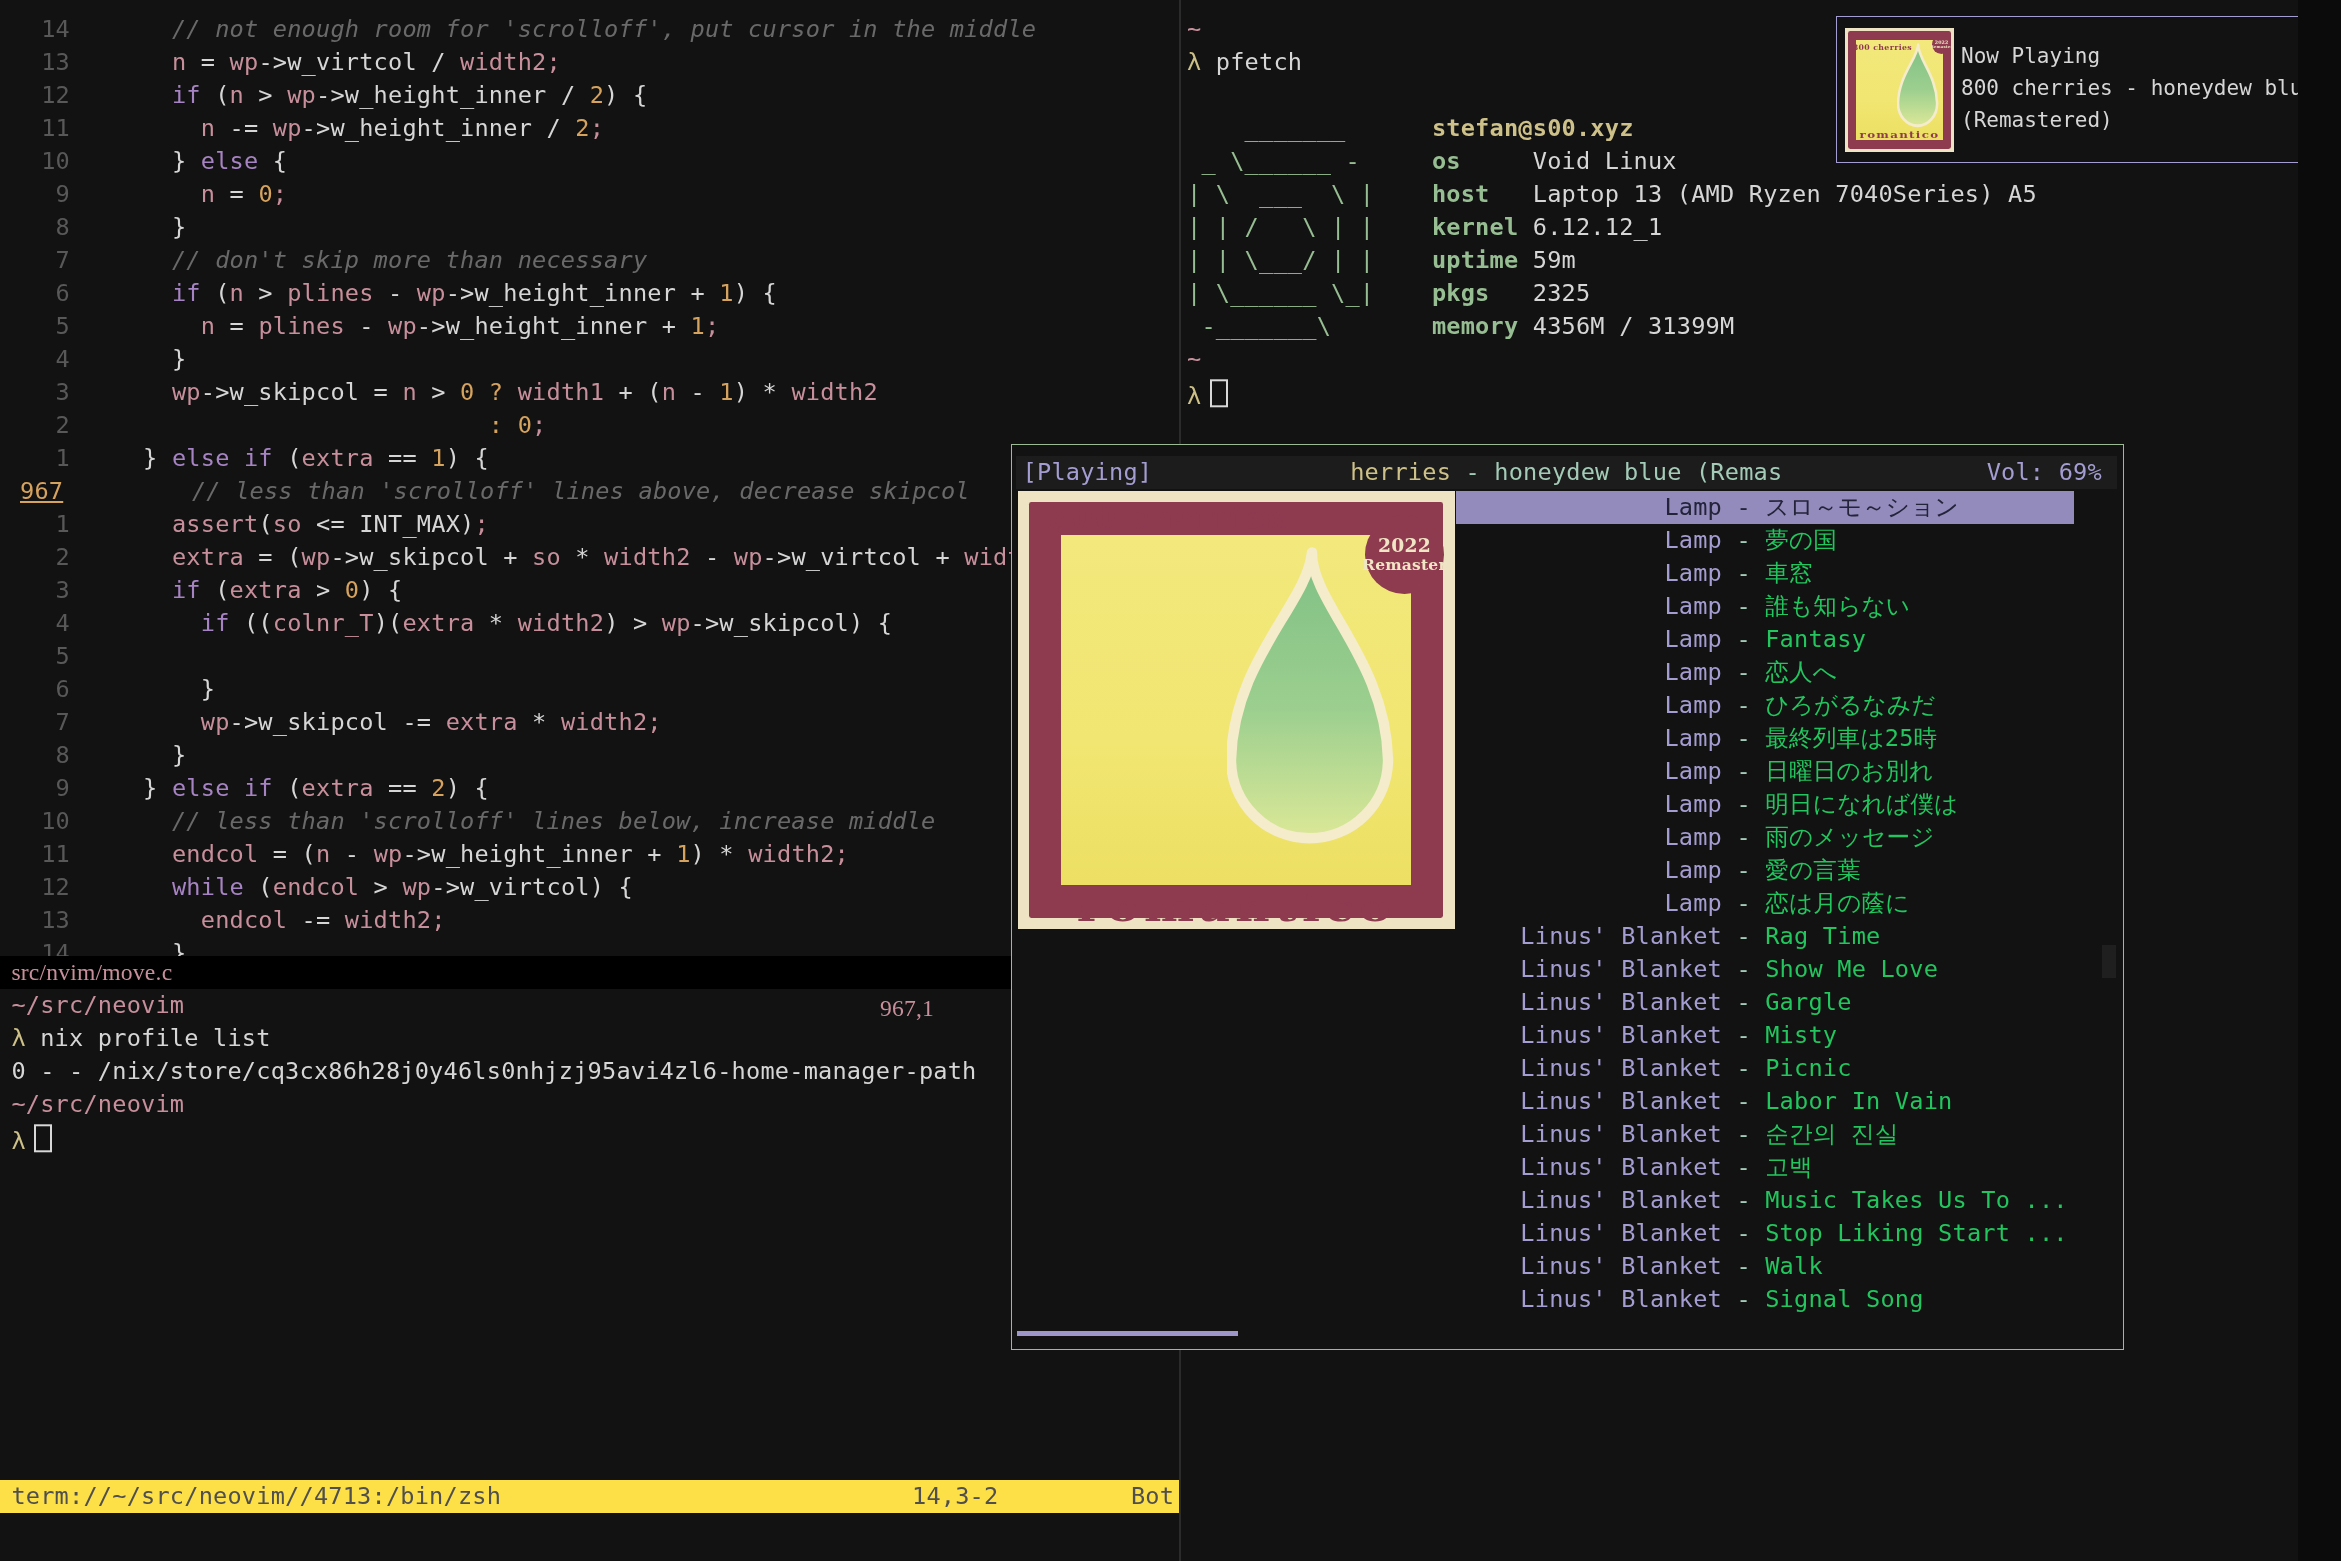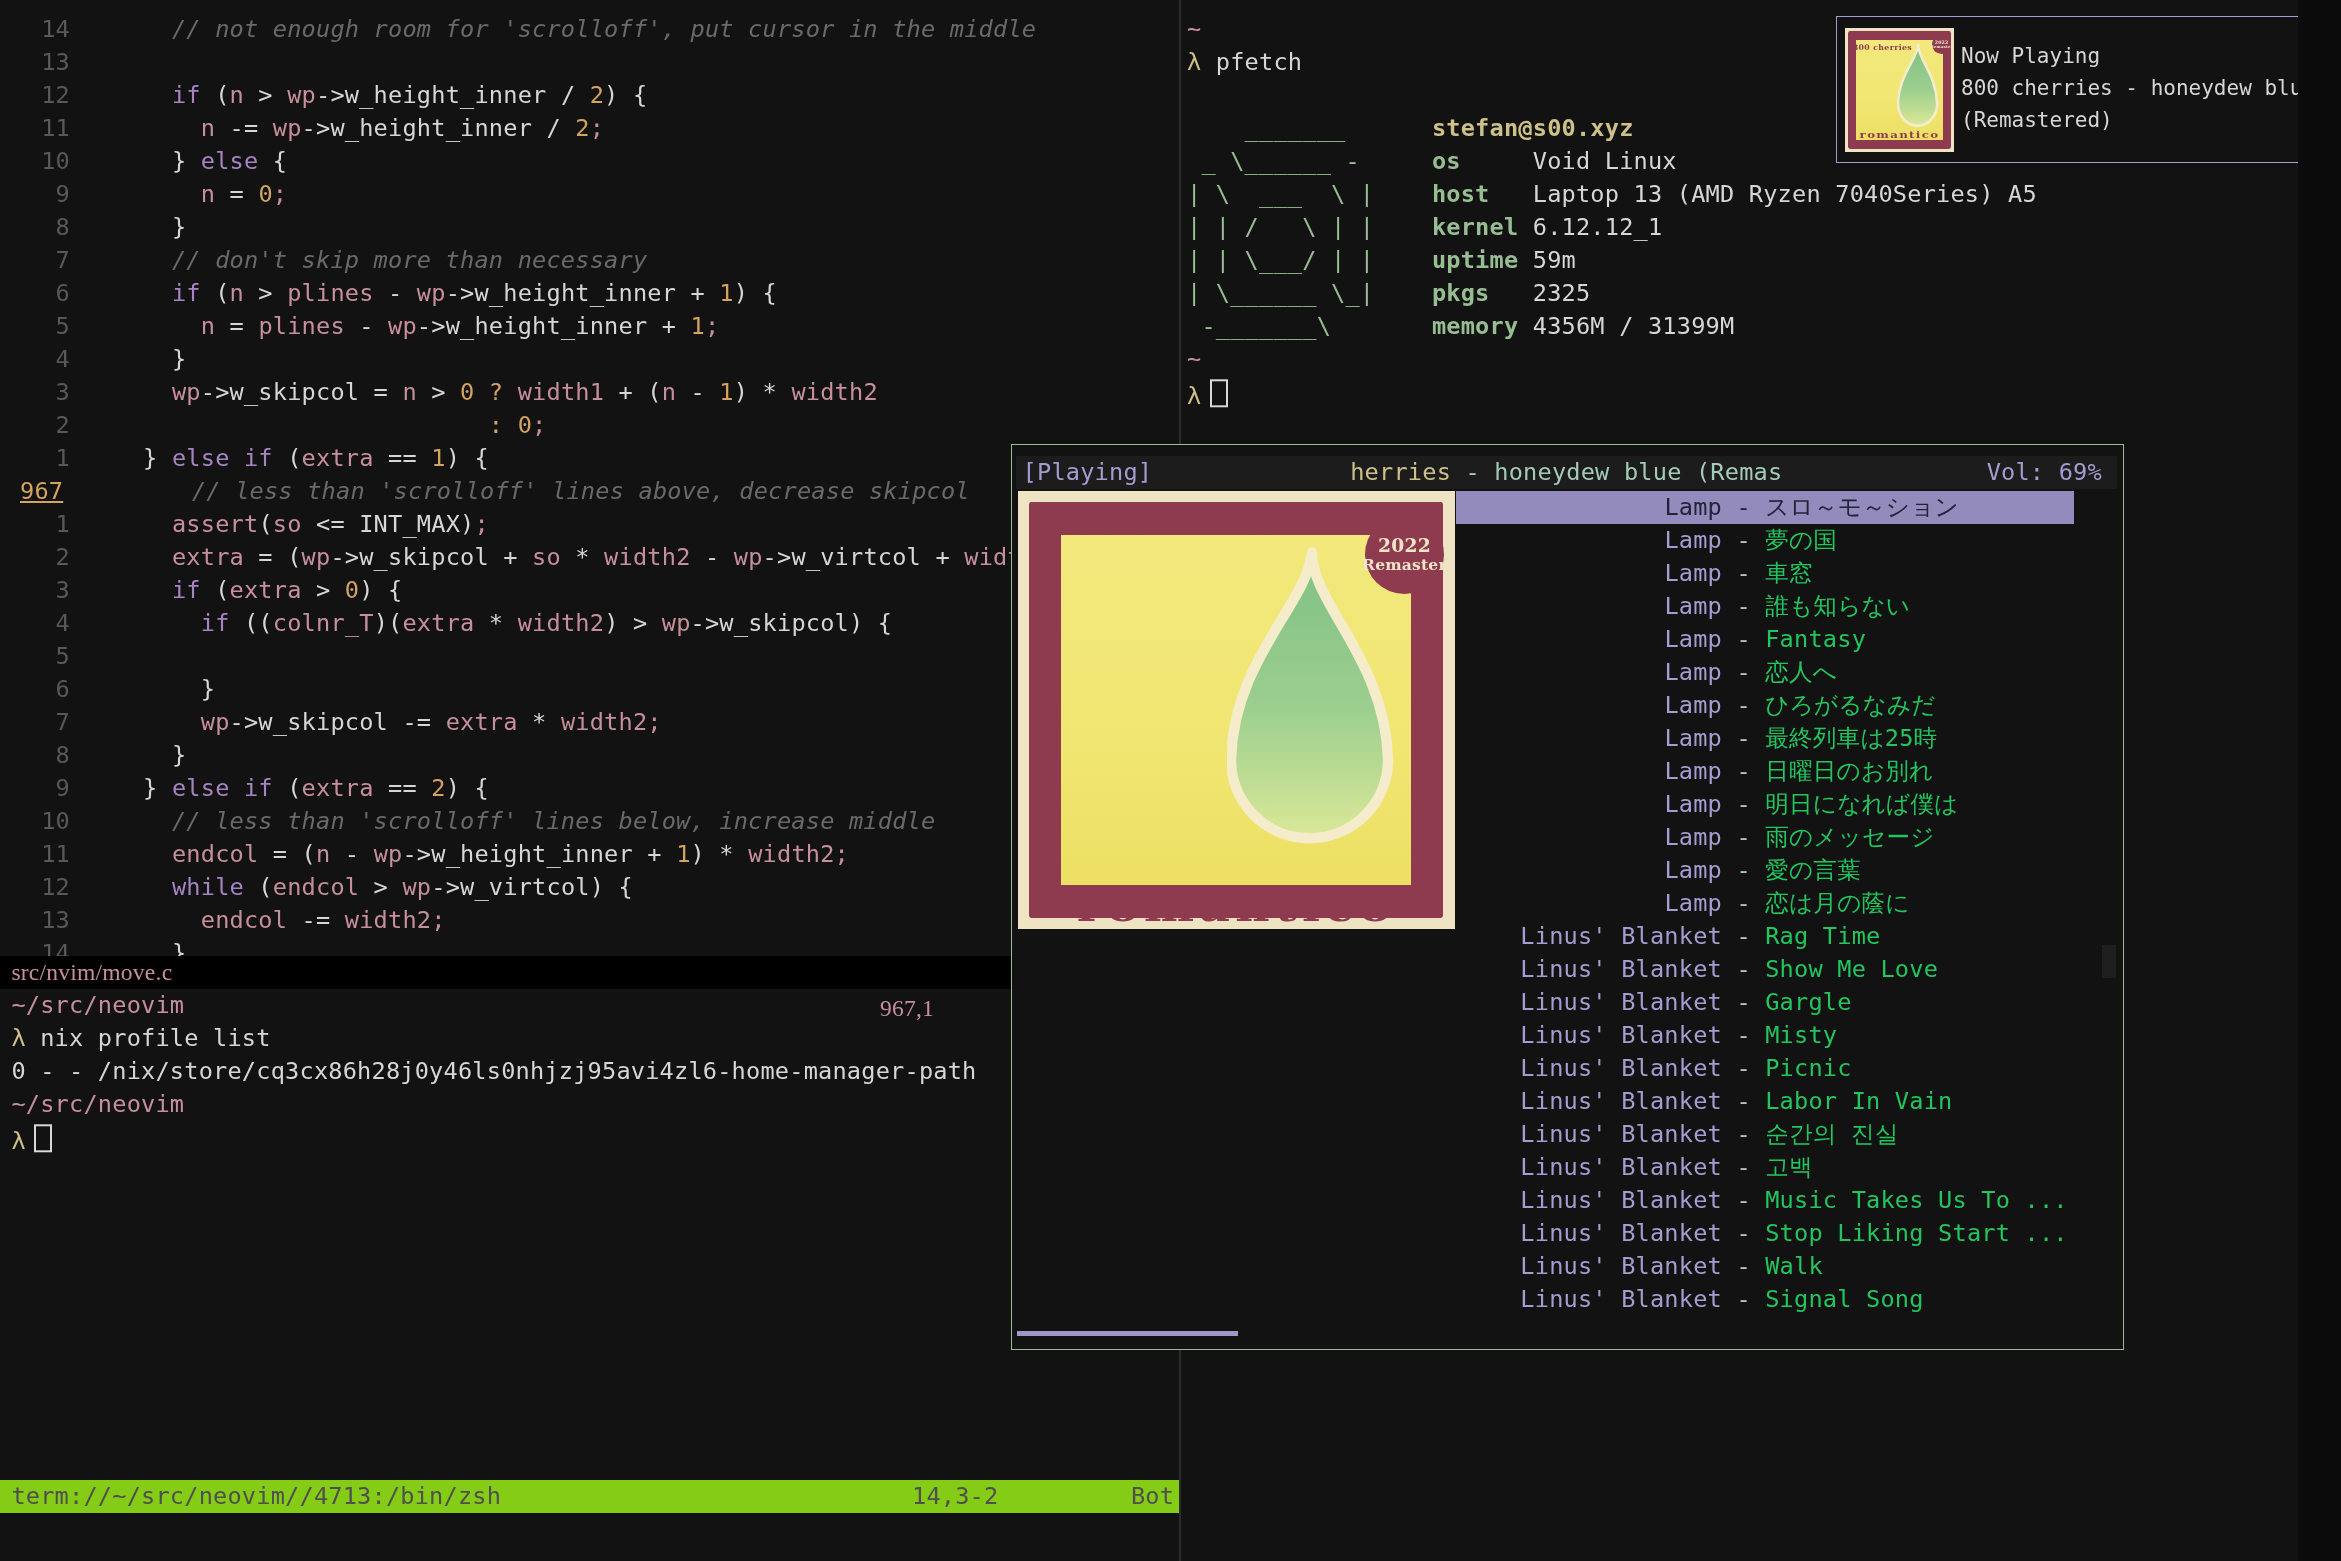--- a/index.html
+++ b/index.html
@@ -27,21 +27,21 @@
   #left-pane{position:absolute;left:0;top:0;width:1179px;height:1561px;}
   #code{position:absolute;left:0;top:13px;}
   .crow{display:flex;height:33px;}
   .ln{flex:none;width:70px;text-align:right;color:#585858;}
   .ln.cur{text-align:left;padding-left:20px;color:#d6a35f;text-decoration:underline;}
   .cl{margin-left:15.5px;white-space:pre;}
   #status-active{position:absolute;left:0;top:956px;width:1179px;height:33px;background:#000000;color:#c78f9b;font-family:Liberation Serif, serif;}
   #status-active .file{padding-left:11.4px;}
   #status-active .ruler{position:absolute;left:880px;top:0;margin-top:36px;}
   #term-left{position:absolute;left:11.4px;top:989px;}
-  #status-inactive{position:absolute;left:0;top:1480px;width:1179px;height:33px;background:#84cc16;color:#4f4f4f;}
+  #status-inactive{position:absolute;left:0;top:1480px;width:1179px;height:33px;background:#fde047;color:#4f4f4f;}
   #status-inactive .file{padding-left:11.4px;}
   #status-inactive .ruler{position:absolute;left:912px;top:0;}
   #status-inactive .pos{position:absolute;right:4.9px;top:0;}
   #pane-sep{position:absolute;left:1179px;top:0;width:1.6px;height:1561px;background:#2b2b2b;}
   
   #right-pane{position:absolute;left:1187px;top:13px;}
   
   #player{position:absolute;left:1011px;top:444px;width:1113px;height:906px;background:#121212;border:1.6px solid #9cba96;box-sizing:border-box;}
   .p-header{position:absolute;left:4.1px;right:6.5px;top:11.4px;height:33px;background:#1c1c1c;display:flex;align-items:center;}
   .p-status{color:#a49dd1;padding-left:6.5px;}
@@ -80,20 +80,21 @@
 <div id="screen">
 
   <div id="left-pane">
     <div id="code">
         <div class="crow">
           <span class="ln">14</span>
           <span class="cl"><span class="tk-c">      // not enough room for 'scrolloff', put cursor in the middle</span></span>
         </div>
         <div class="crow">
           <span class="ln">13</span>
+          <span class="cl"><span class="tk-p">      </span><span class="tk-v">n</span><span class="tk-p"> = </span><span class="tk-v">wp</span><span class="tk-p">-&gt;w_virtcol / </span><span class="tk-v">width2</span><span class="tk-v">;</span></span>
         </div>
         <div class="crow">
           <span class="ln">12</span>
           <span class="cl"><span class="tk-p">      </span><span class="tk-k">if</span><span class="tk-p"> (</span><span class="tk-v">n</span><span class="tk-p"> &gt; </span><span class="tk-v">wp</span><span class="tk-p">-&gt;w_height_inner / </span><span class="tk-n">2</span><span class="tk-p">) {</span></span>
         </div>
         <div class="crow">
           <span class="ln">11</span>
           <span class="cl"><span class="tk-p">        </span><span class="tk-v">n</span><span class="tk-p"> -= </span><span class="tk-v">wp</span><span class="tk-p">-&gt;w_height_inner / </span><span class="tk-n">2</span><span class="tk-v">;</span></span>
         </div>
         <div class="crow">

